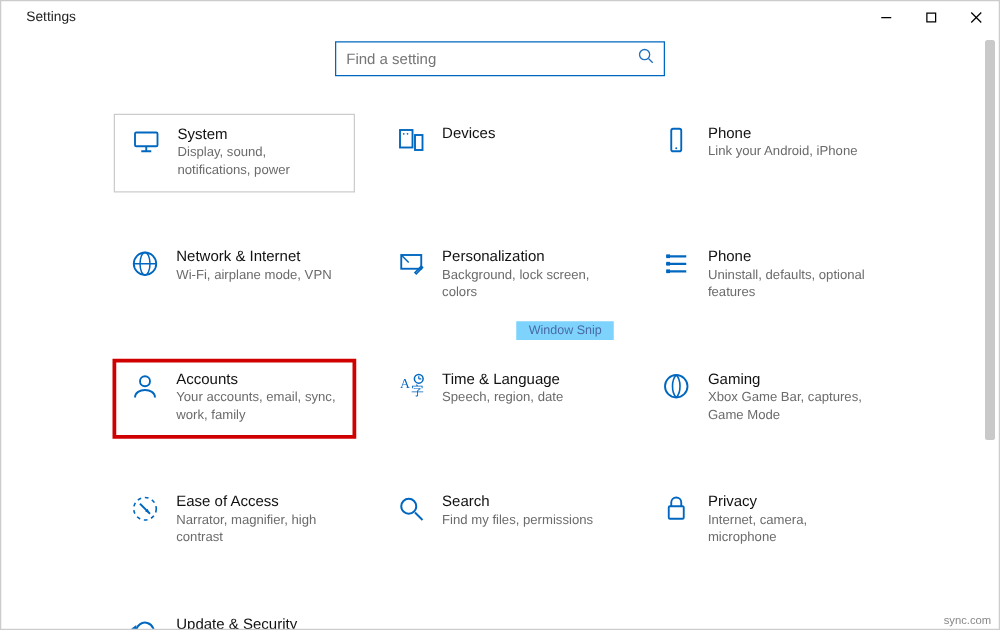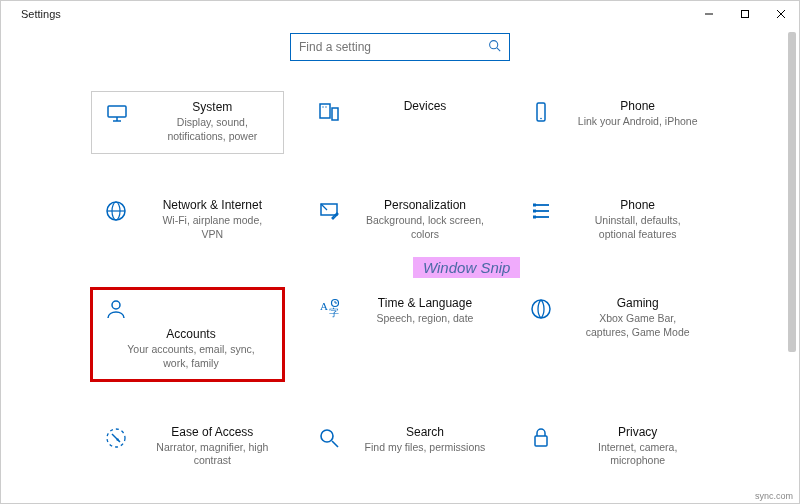--- a/index.html
+++ b/index.html
@@ -26,21 +26,21 @@
   }
   .titlectrl svg { display: block; }
   .content {
     flex: 1; position: relative; overflow: hidden;
   }
   .search-wrap {
     display: flex; justify-content: center;
     margin-top: 6px;
   }
   .search {
-    width: 220px; height: 28px;
+    width: 264px; height: 28px;
     border: 1px solid #0067c0;
     display: flex; align-items: center;
     padding: 0 8px;
   }
   .search input {
     flex: 1; border: none; outline: none;
     font-size: 12px; color: #666; background: transparent;
   }
   .search .sicon { color: #1f6fbd; }
   .grid {
@@ -48,34 +48,34 @@
     display: grid;
     grid-template-columns: repeat(3, 1fr);
     row-gap: 36px; column-gap: 20px;
   }
   .tile {
     display: flex; align-items: flex-start;
     padding: 8px 10px 10px 10px;
     position: relative; min-height: 62px;
   }
   .tile.hlborder { border: 1px solid #ccc; }
-  .tile.highlight { outline: 3px solid #d10000; outline-offset: -2px; flex-direction: column; }
+  .tile.highlight { outline: 3px solid #d10000; outline-offset: -2px; }
   .ticon {
     width: 30px; flex: 0 0 30px;
     display: flex; justify-content: center; align-items: flex-start;
     color: #0067c0; margin-top: 1px;
   }
-  .ttext { margin-left: 20px; flex: 1; text-align: center; }
+  .ttext { margin-left: 10px; flex: 1; }
   .ttitle { font-size: 12px; color: #111; margin-bottom: 2px; }
   .tsub { font-size: 10.5px; color: #6b6b6b; line-height: 1.3; max-width: 140px; }
   .snip {
     position: absolute;
-    font-size: 15px; color: #4a6aa5;
-    background: #f0abfc; padding: 2px 10px;
-    left: 412px; top: 230px; font-style: italic;
+    font-size: 10px; color: #4a6aa5;
+    background: #7dd3fc; padding: 2px 10px;
+    left: 412px; top: 230px;
   }
   .footer-credit {
     position: absolute; right: 6px; bottom: 2px;
     font-size: 9px; color: #888;
   }
   .scrollbar {
     position: absolute; right: 1px; top: 27px; bottom: 1px; width: 12px;
     background: #fff;
   }
   .scrollbar .thumb {

